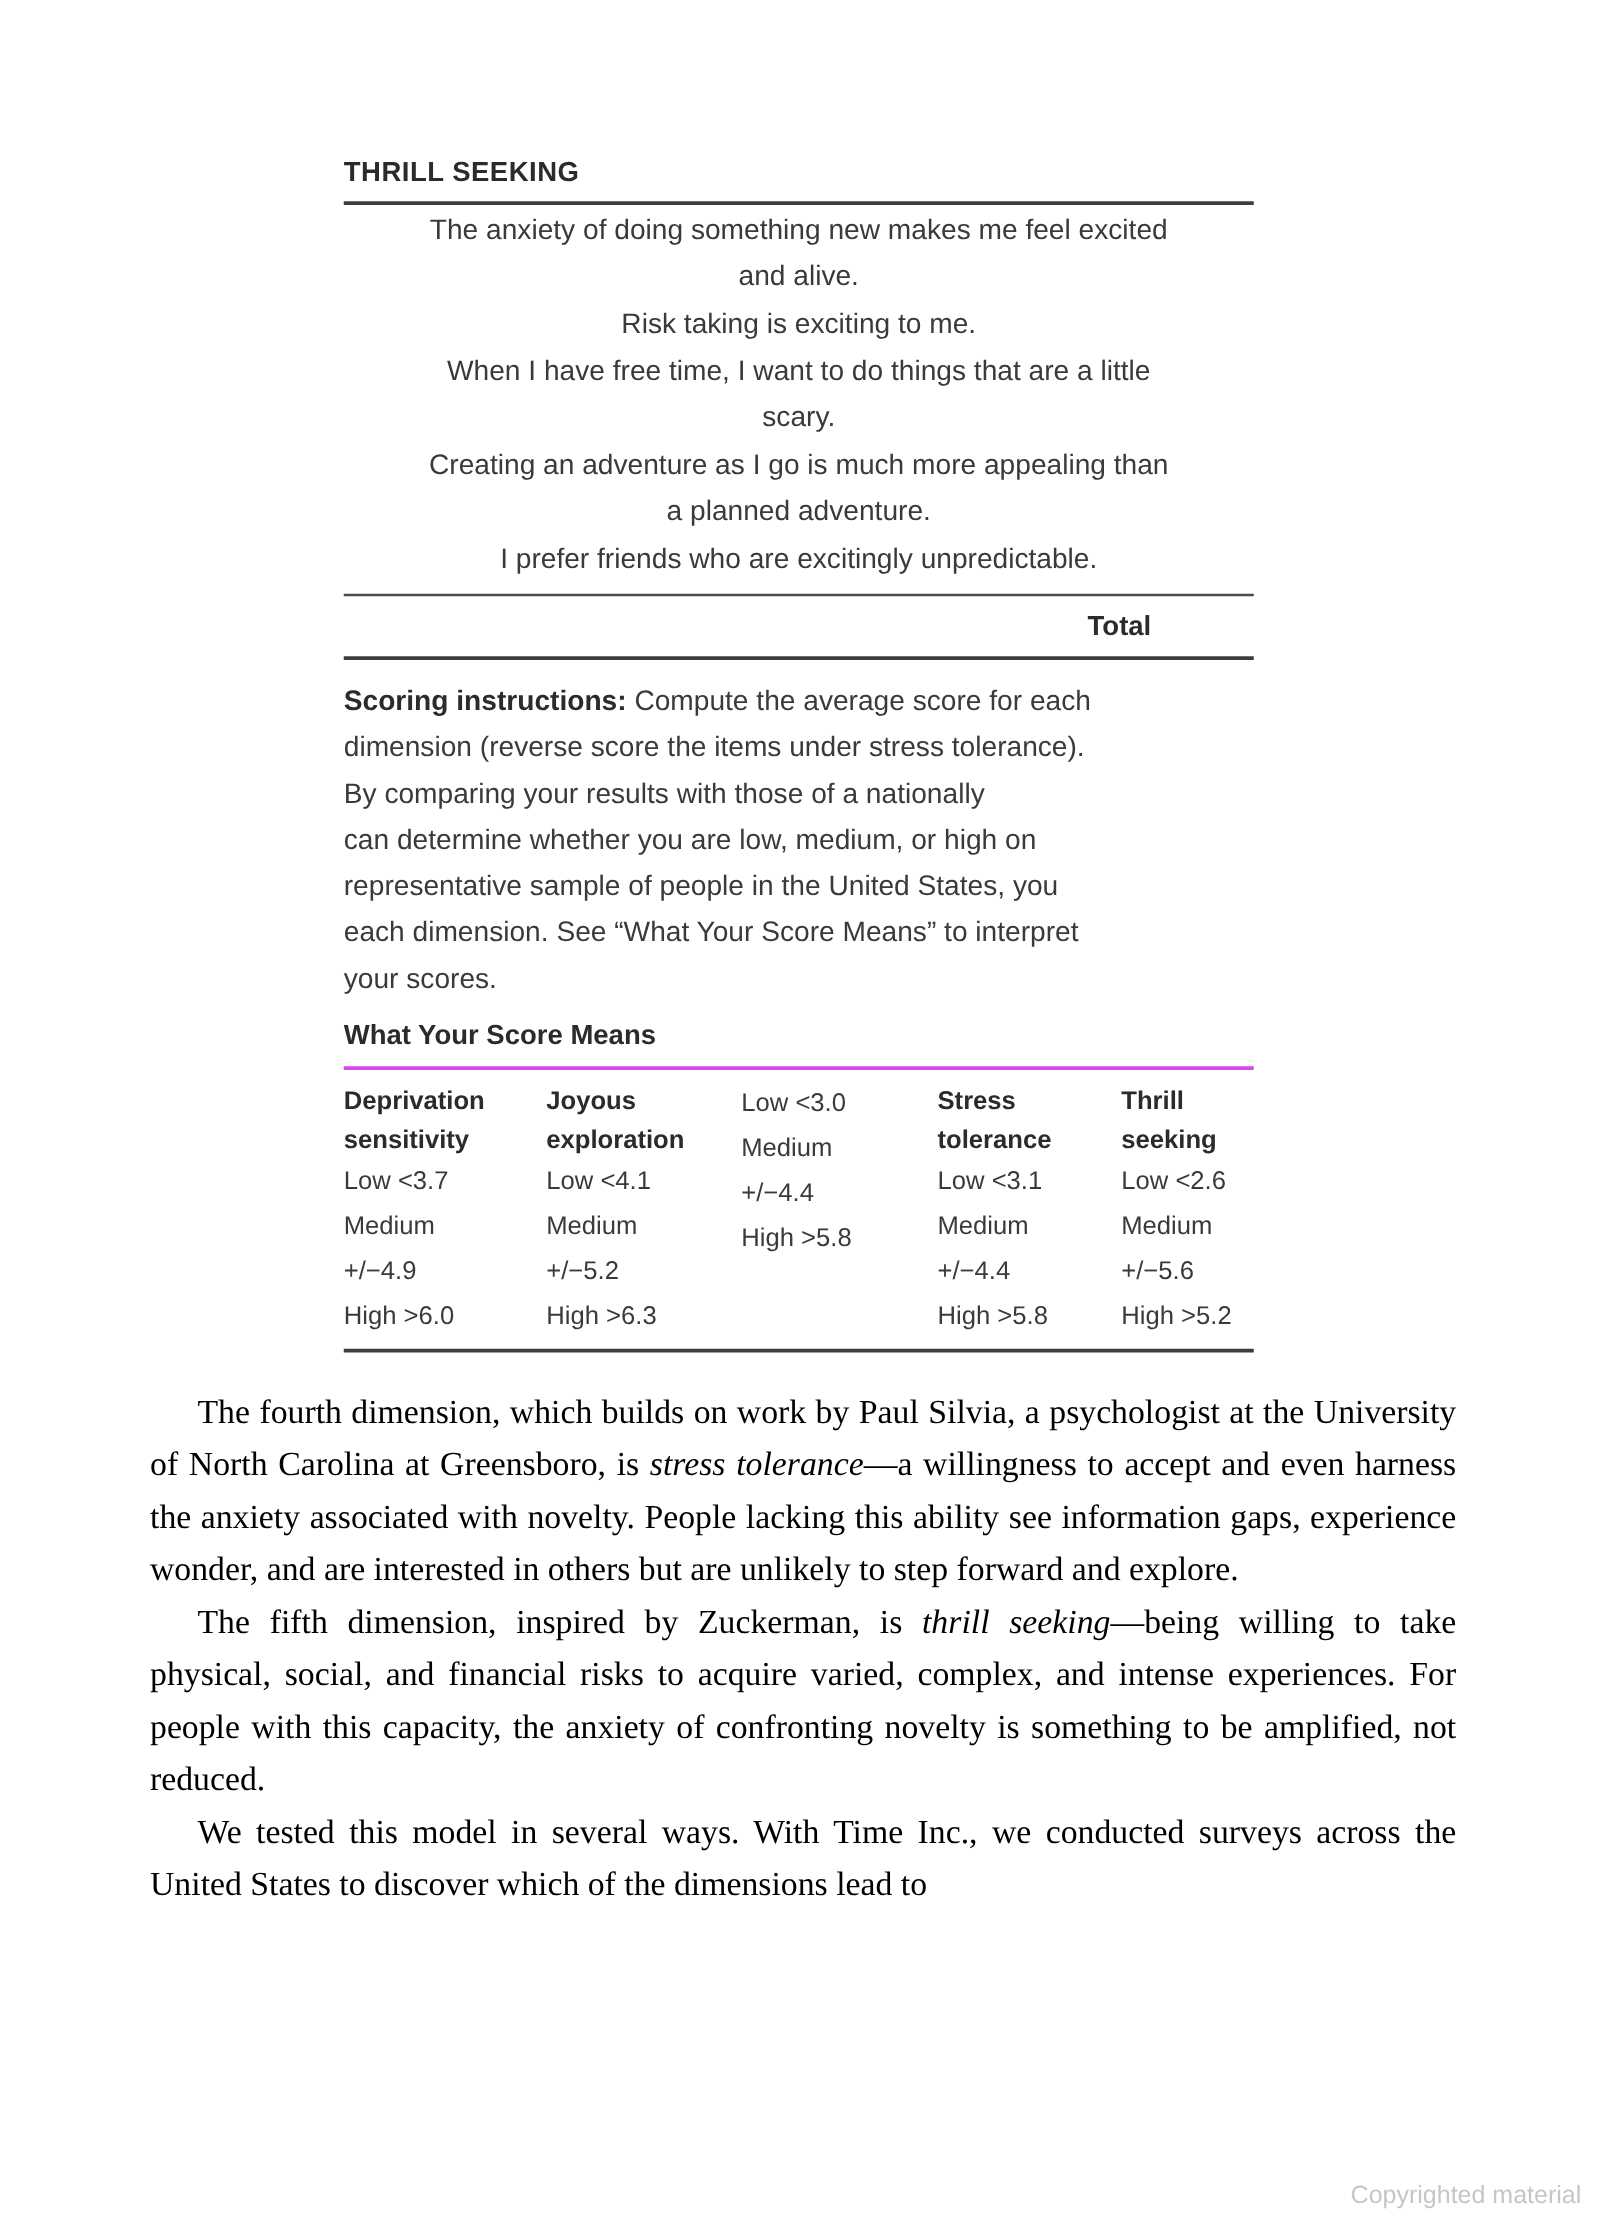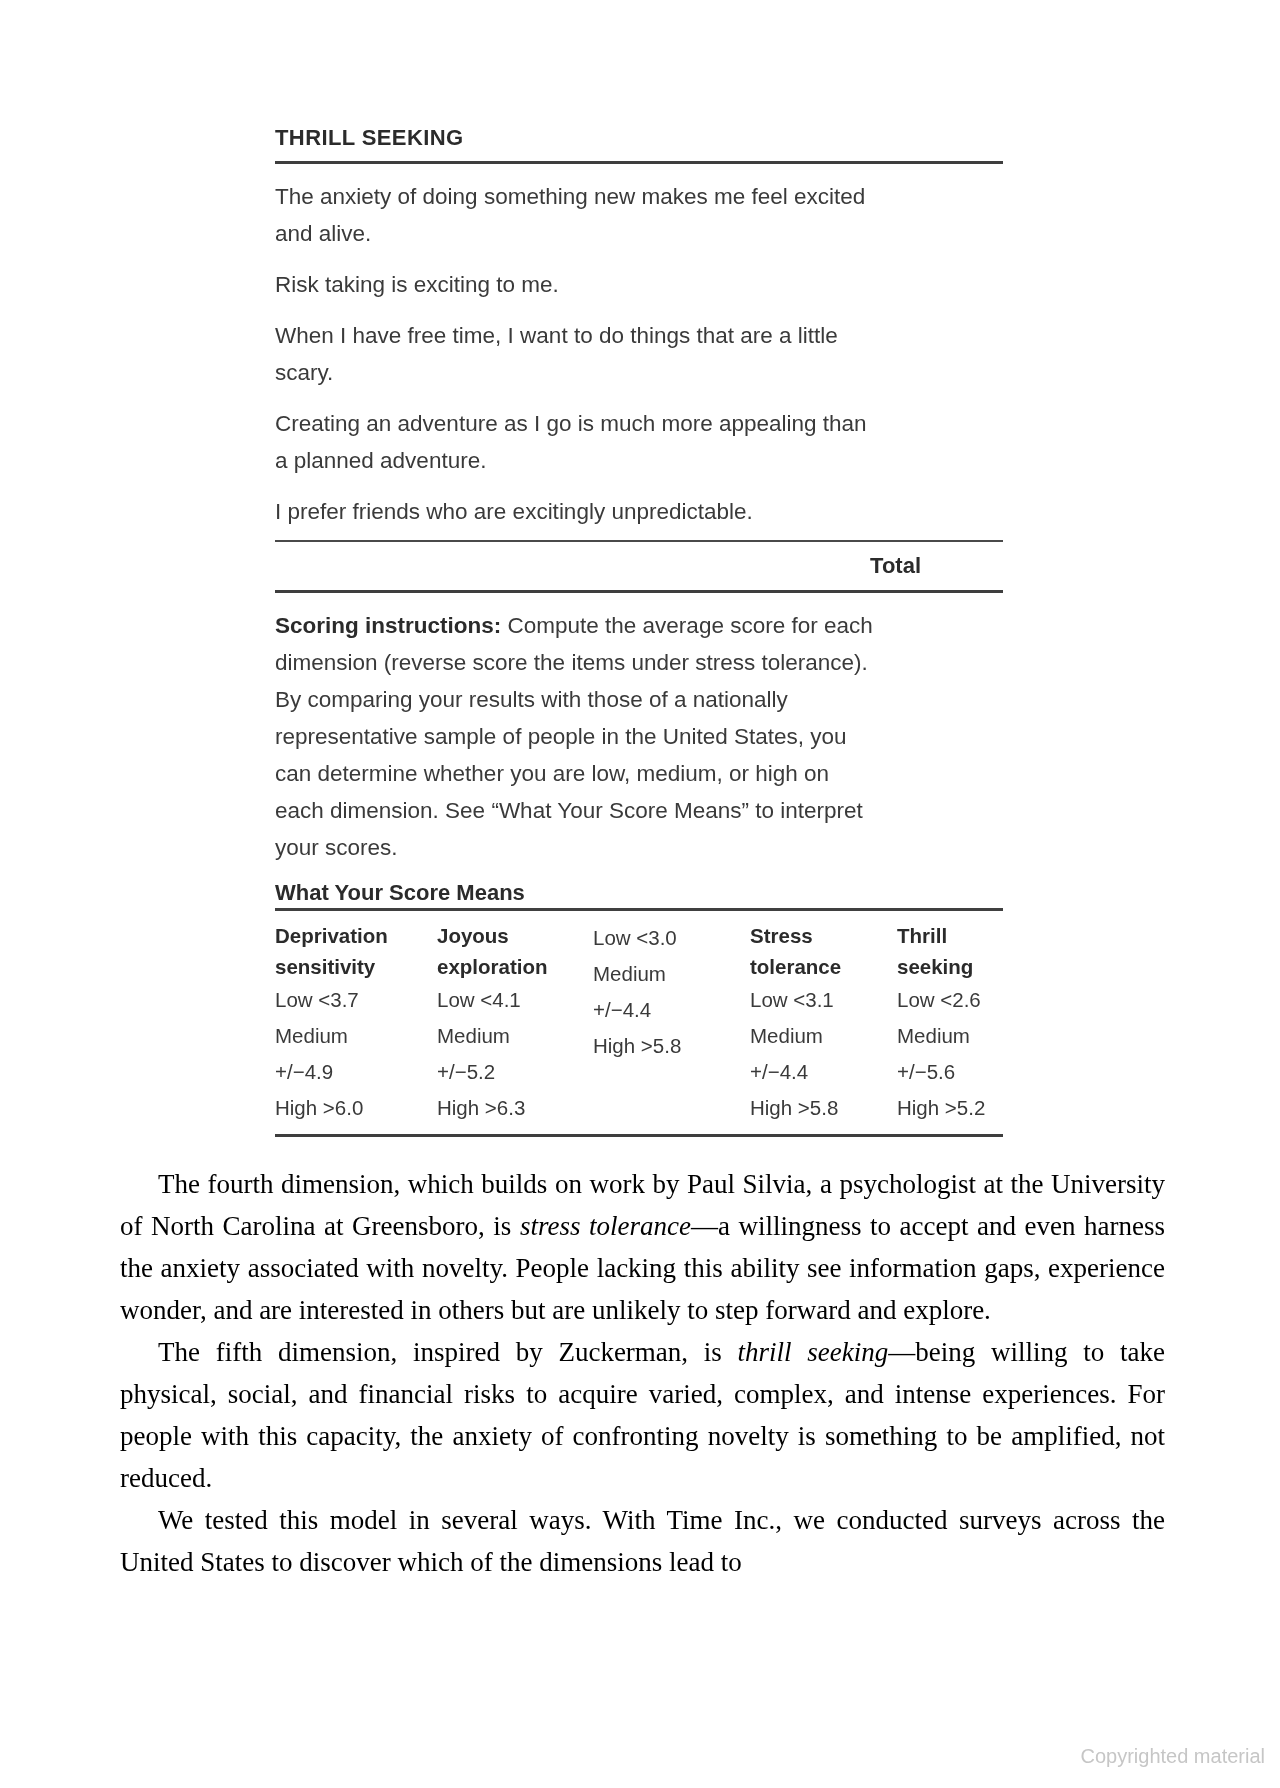--- a/index.html
+++ b/index.html
@@ -20,23 +20,24 @@
   .survey-heading{
     font-size:22px;
     font-weight:bold;
     color:#2b2b2b;
     letter-spacing:.4px;
     line-height:28px;
     padding-bottom:9px;
     border-bottom:3px solid #3e3e3e;
   }
   .survey-item{
-    margin-top:14px;
+    margin-top:1px;
     font-size:22.5px;
     line-height:37px;
+    text-align:center;
   }
   .survey-item:first-of-type{margin-top:13px;}
   .rule-thin{
     border-top:2px solid #4a4a4a;
     margin-top:10px;
     height:0;
   }
   .total-row{
     font-size:22px;
     font-weight:bold;
@@ -53,21 +54,22 @@
   }
   .scoring .bold{font-weight:bold;color:#2b2b2b;}
   .table-title{
     margin-top:12px;
     font-size:22px;
     font-weight:bold;
     color:#2b2b2b;
     line-height:30px;
   }
   .score-table{
-    border-top:3px solid #404040;
+    margin-top:10px;
+    border-top:3px solid #d946ef;
     border-bottom:3px solid #3e3e3e;
     display:grid;
     grid-template-columns:162px 156px 157px 147px 1fr;
     padding:9px 0 8px 0;
   }
   .col .hdr{
     font-size:20.5px;
     font-weight:bold;
     color:#2b2b2b;
     line-height:31px;
@@ -131,22 +133,22 @@
     </div>
 
     <div class="rule-thin"></div>
 
     <div class="total-row">Total</div>
 
     <div class="scoring">
       <div><span class="bold">Scoring instructions:</span><span> Compute the average score for each</span></div>
       <div>dimension (reverse score the items under stress tolerance).</div>
       <div>By comparing your results with those of a nationally</div>
+      <div>can determine whether you are low, medium, or high on</div>
       <div>representative sample of people in the United States, you</div>
-      <div>can determine whether you are low, medium, or high on</div>
       <div>each dimension. See “What Your Score Means” to interpret</div>
       <div>your scores.</div>
     </div>
 
     <div class="table-title">What Your Score Means</div>
 
     <div class="score-table">
       <div class="col">
         <div class="hdr">Deprivation sensitivity</div>
         <div class="cell">Low &lt;3.7</div>

